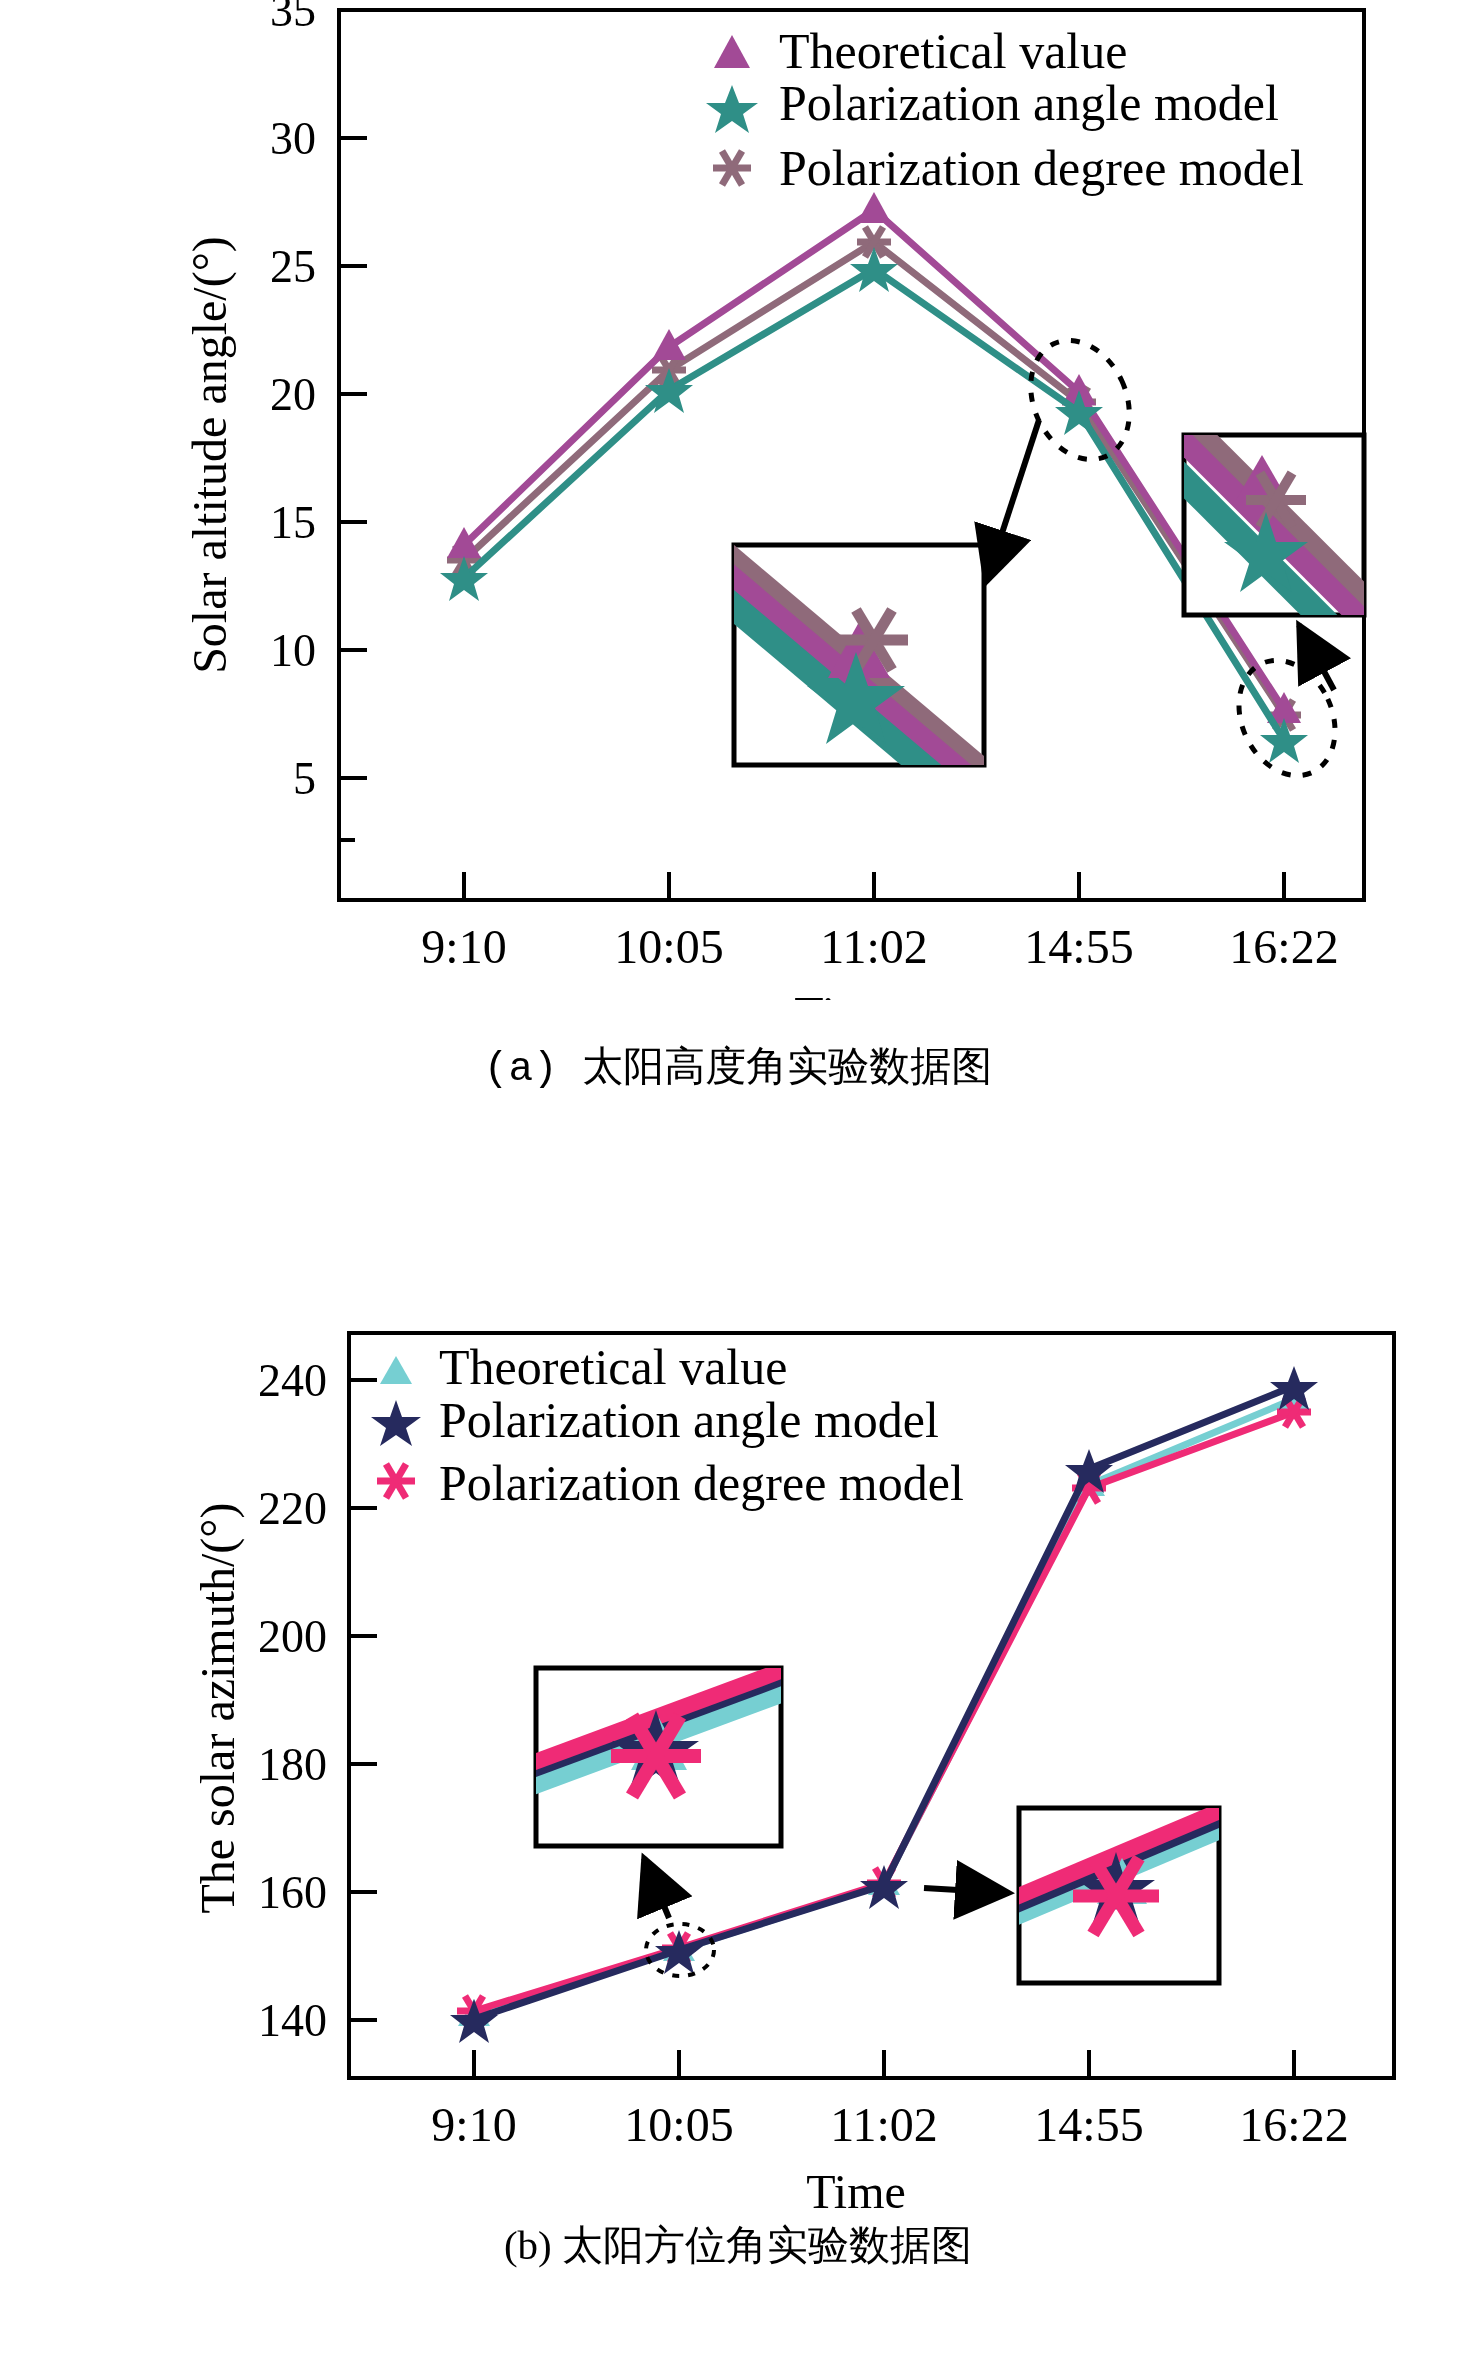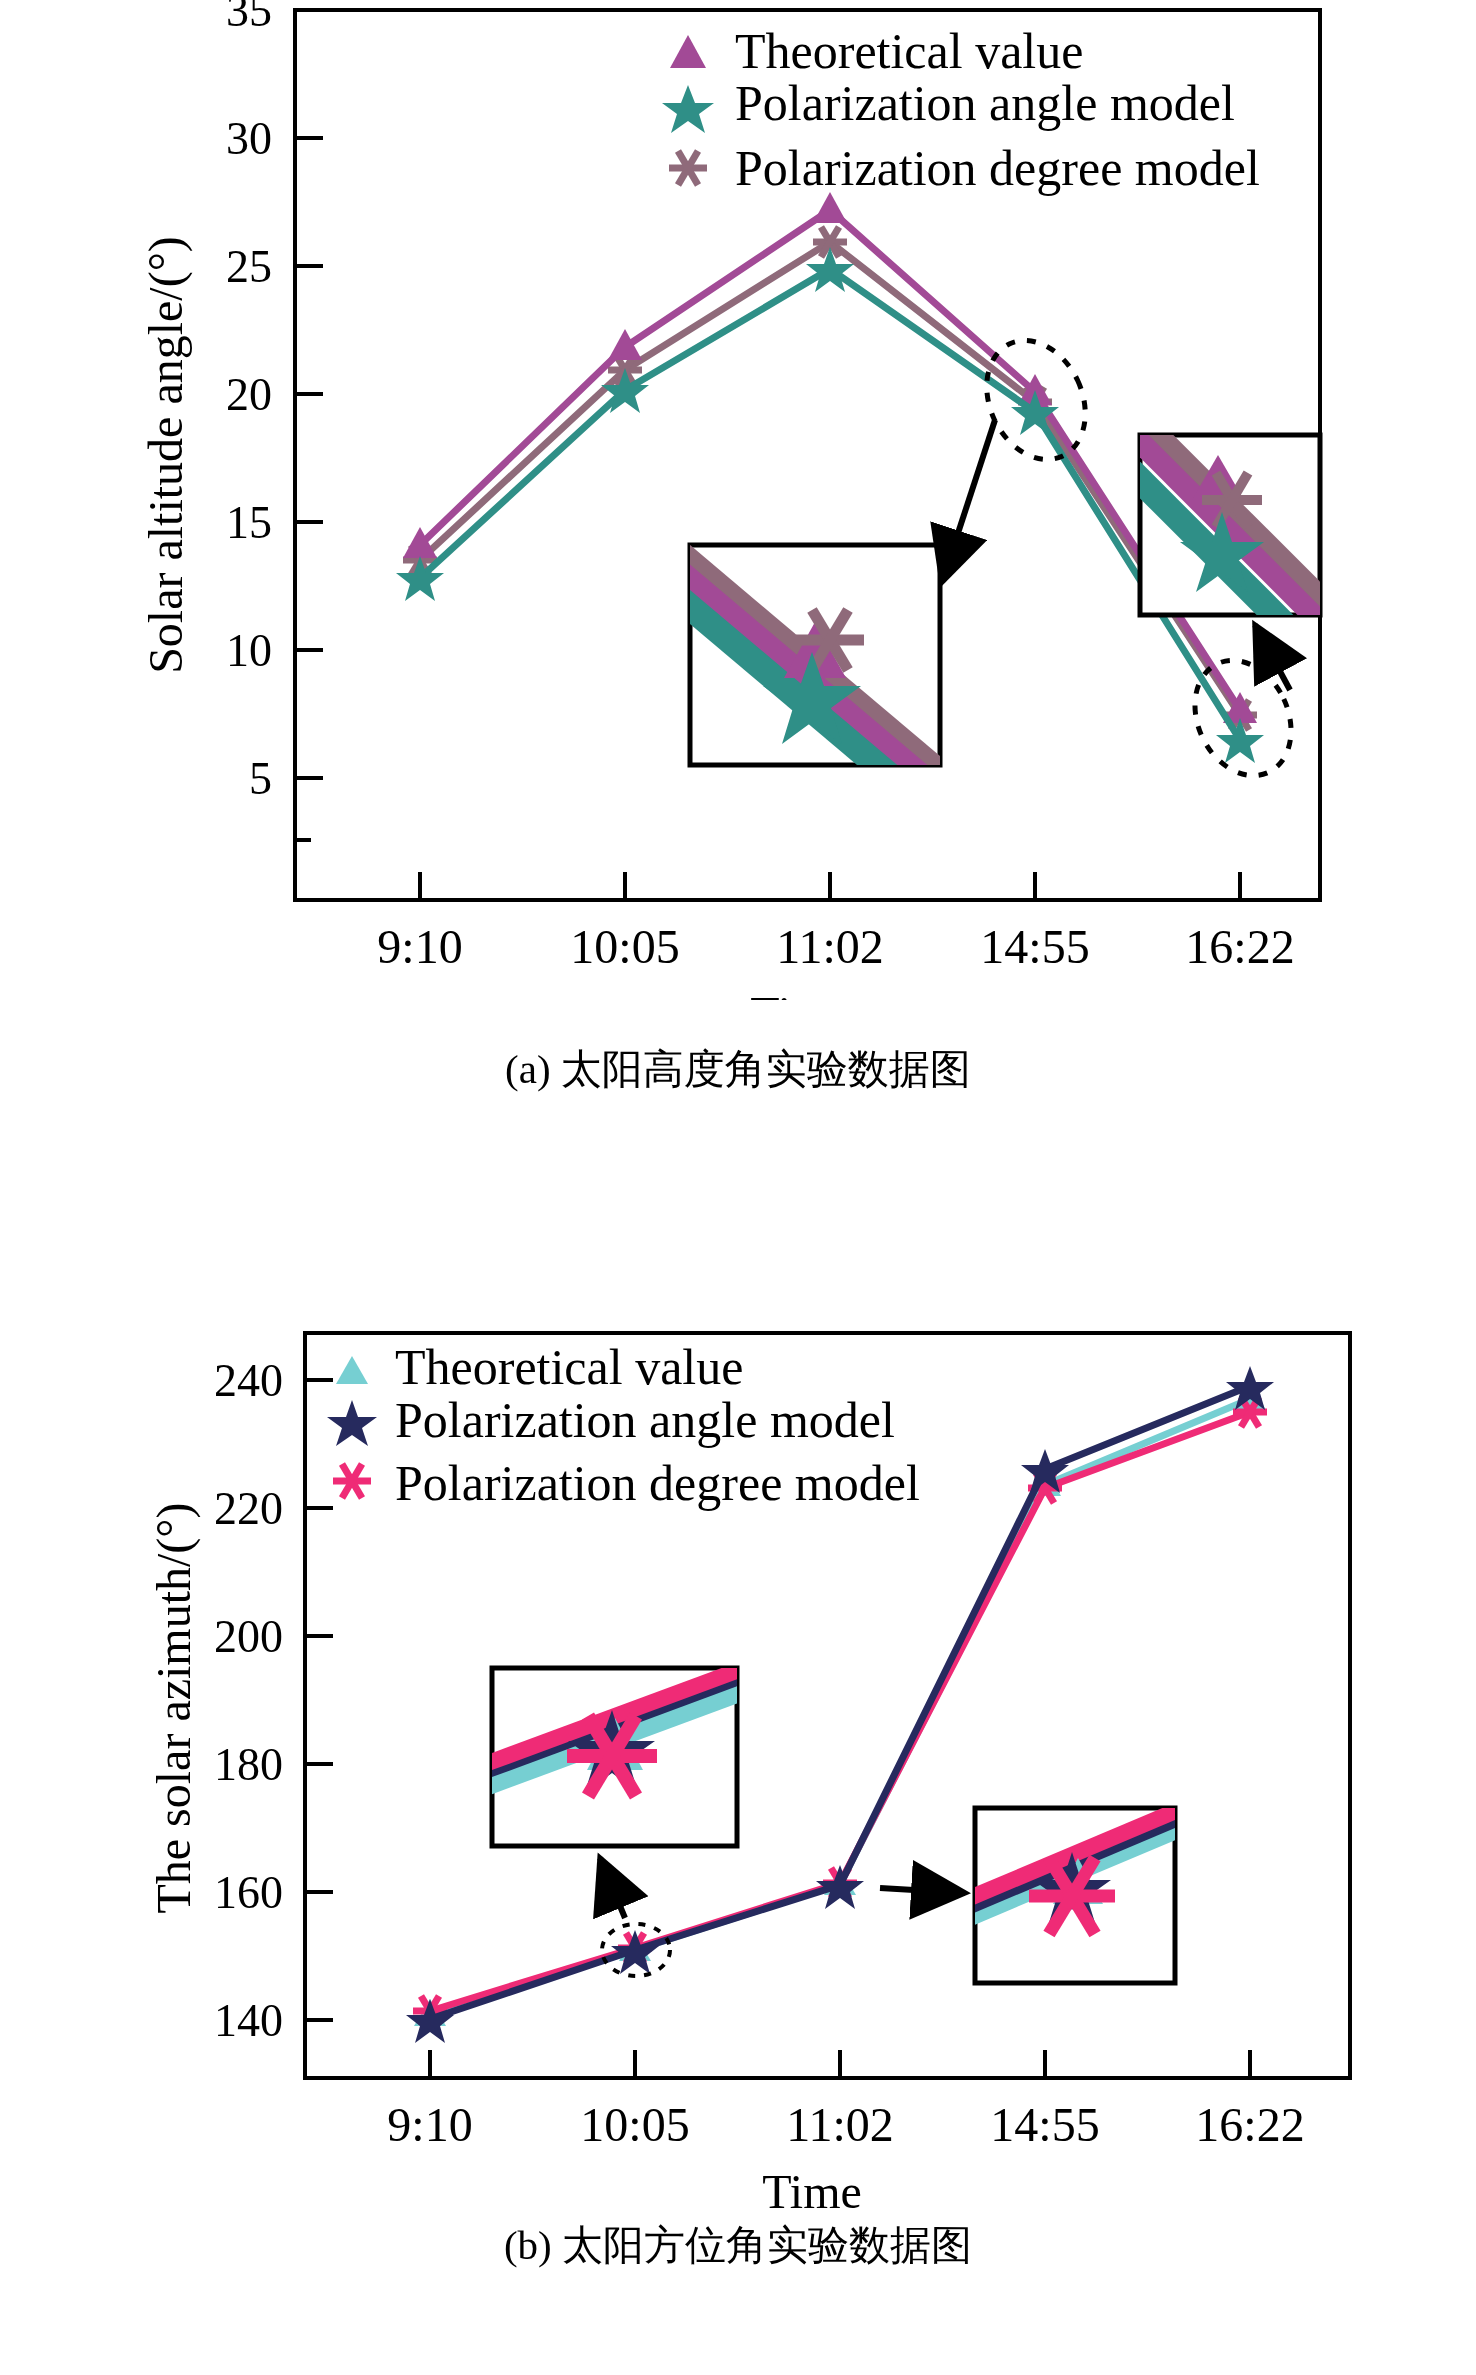--- a/index.html
+++ b/index.html
@@ -19,20 +19,21 @@
     position: absolute;
     left: 0;
     width: 1476px;
   }
   #fig-a { top: 0; height: 1240px; }
   #fig-b { top: 1318px; height: 1130px; }
 
   .plot-wrap {
     position: relative;
     width: 1215px;
+    padding-left: 44px;
   }
   .svg-holder { display: block; }
 
   .caption-block {
     width: 100%;
     text-align: center;
     font-family: "Liberation Serif", serif;
   }
   .caption-line {
     display: block;
@@ -212,21 +213,21 @@
             </g>
           <polygon points="1222,512 1232,542 1264,542 1238,561 1248,592 1222,573 1196,592 1206,561 1180,542 1212,542" fill="#2f8f87"></polygon>
         </g>
         <line x1="1290" y1="690" x2="1255" y2="625" stroke="#000" stroke-width="6" marker-end="url(#arrA)"></line>
       </g>
 
       <text x="800" y="1030" font-size="48" text-anchor="middle">Time</text>
     </svg>
   </div>
 
-  <div class="caption-block" style="margin-top:42px;">
+  <div class="caption-block" style="margin-top:42px;font-family:Liberation Mono, monospace;">
     <span class="caption-line cn">(a) 太阳高度角实验数据图</span>
   </div>
 </div>
 
 <div class="figure" id="fig-b">
   <div class="plot-wrap">
     <svg class="svg-holder" width="1476" height="900" viewBox="0 0 1476 900">
       <defs>
         <marker id="arrB" markerWidth="12" markerHeight="12" refX="9" refY="5" orient="auto">
           <path d="M0,0 L10,5 L0,10 z" fill="#000"></path>

